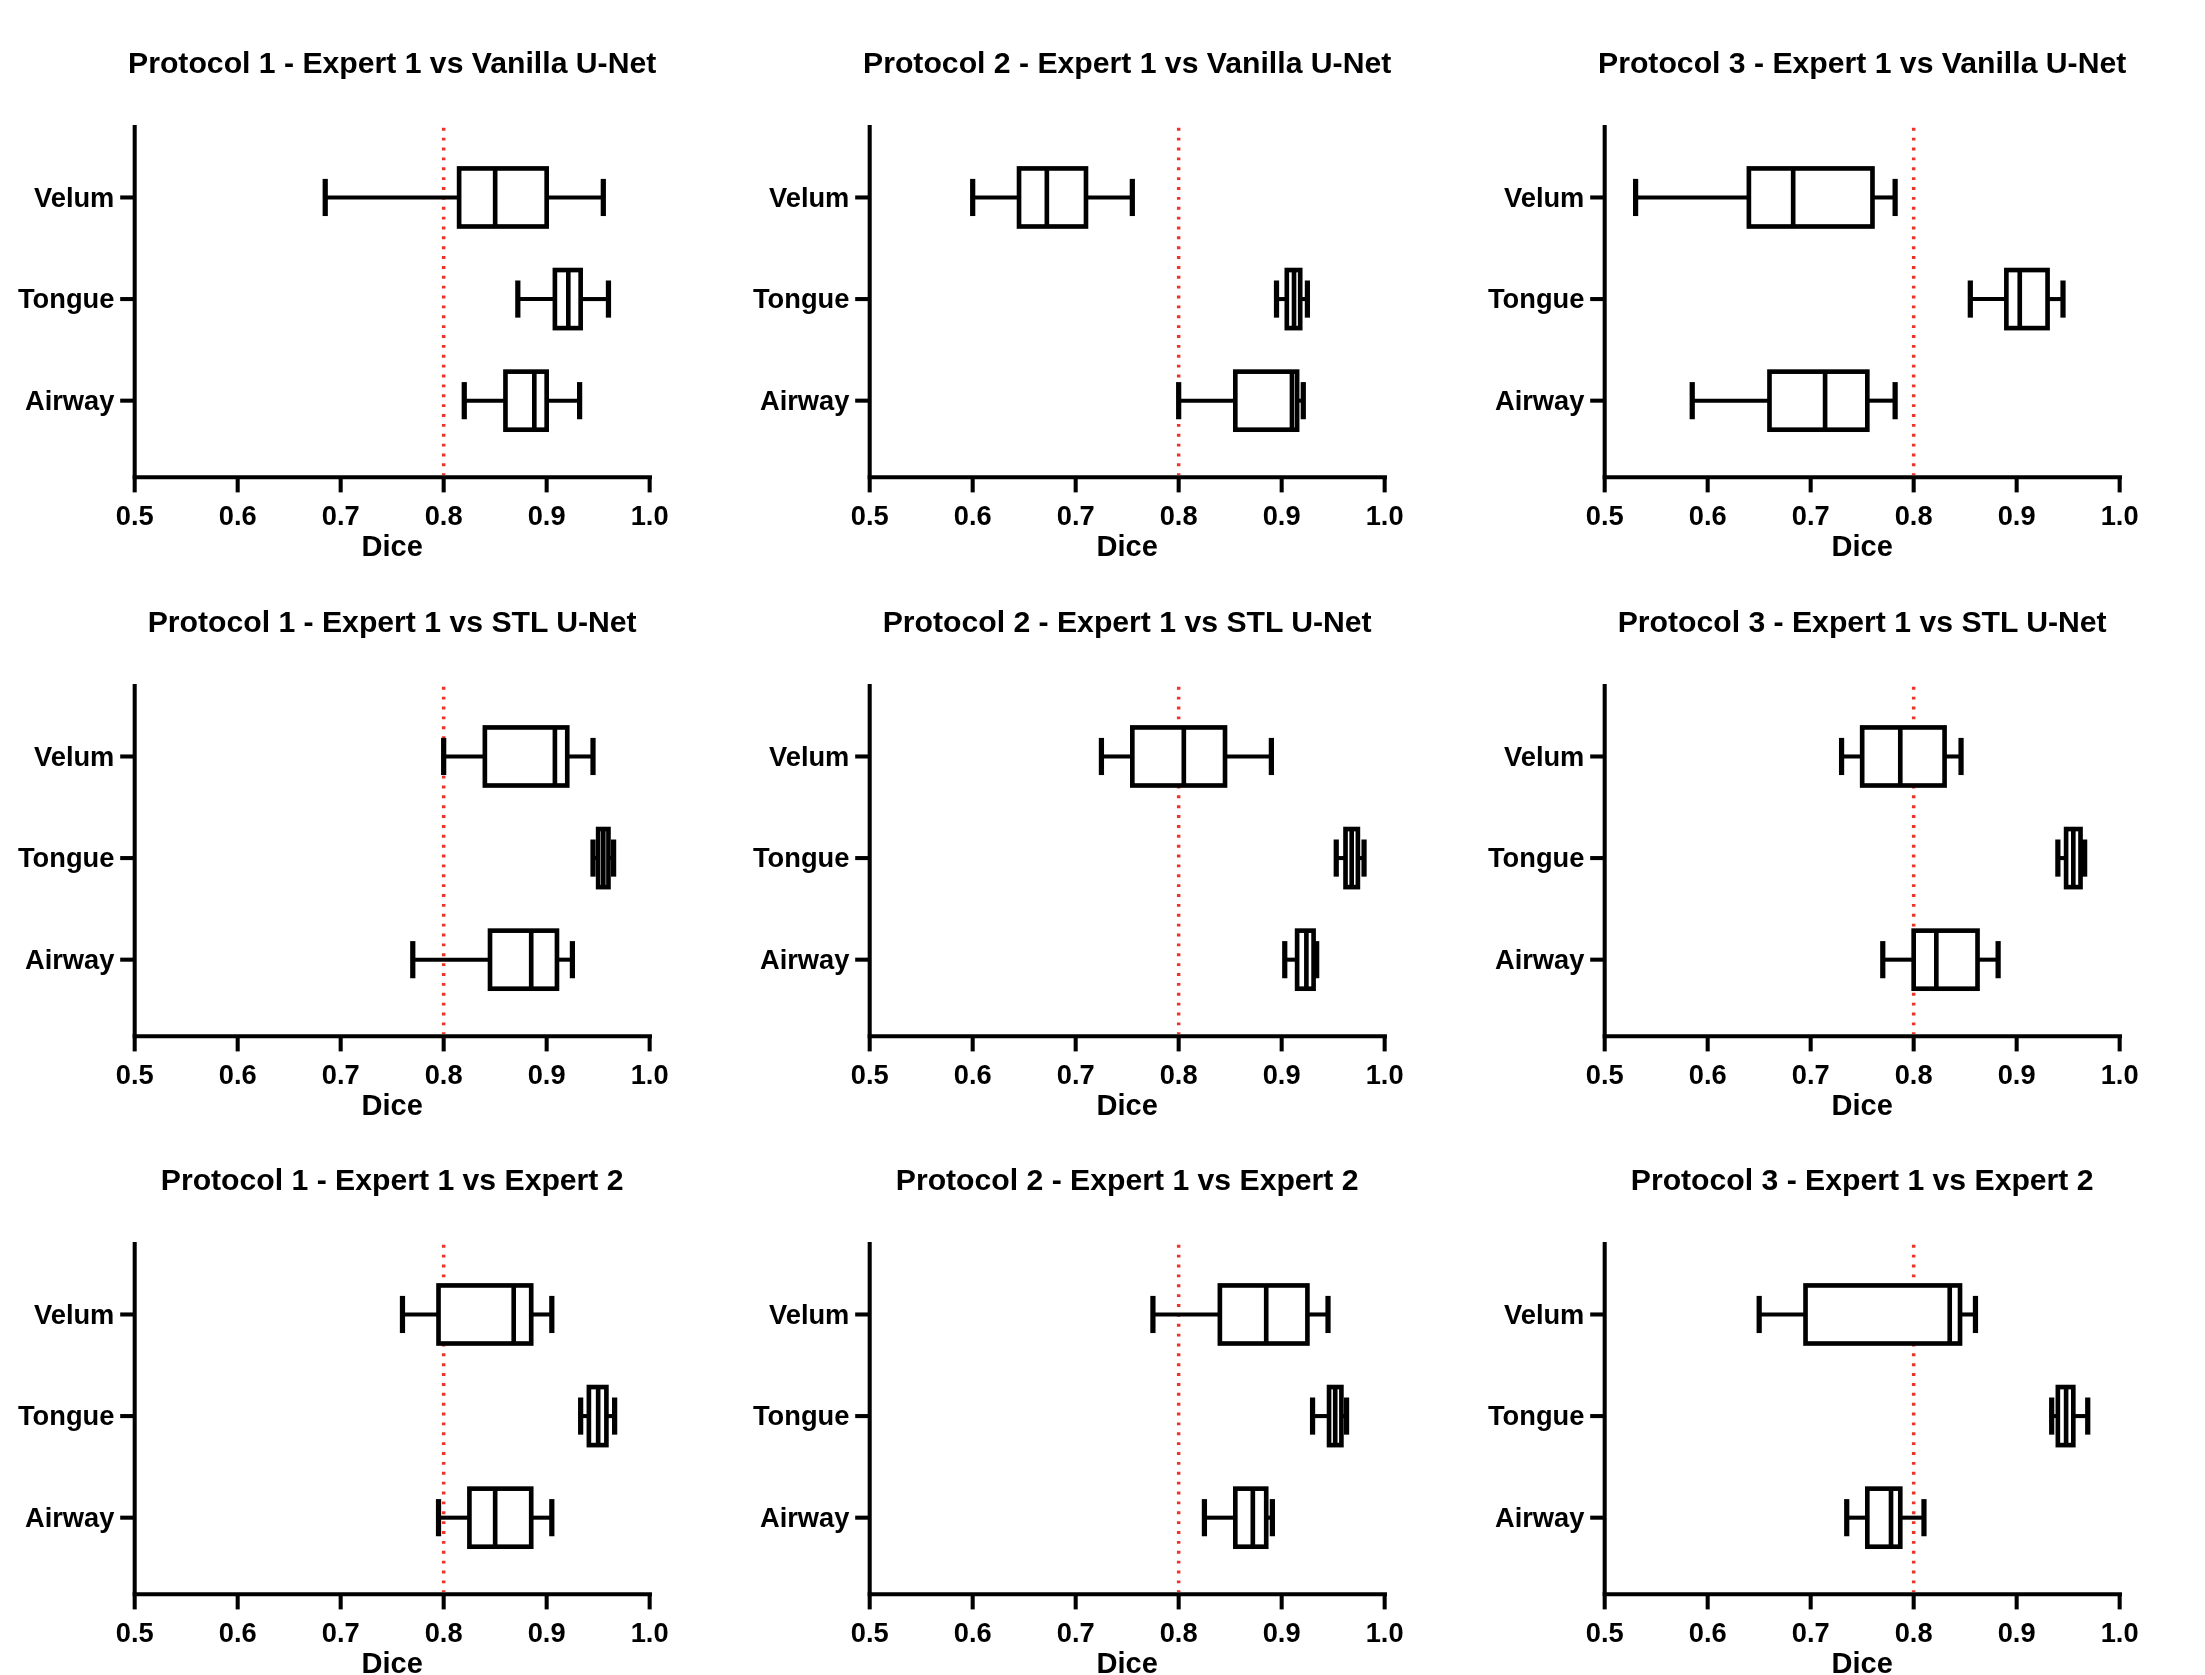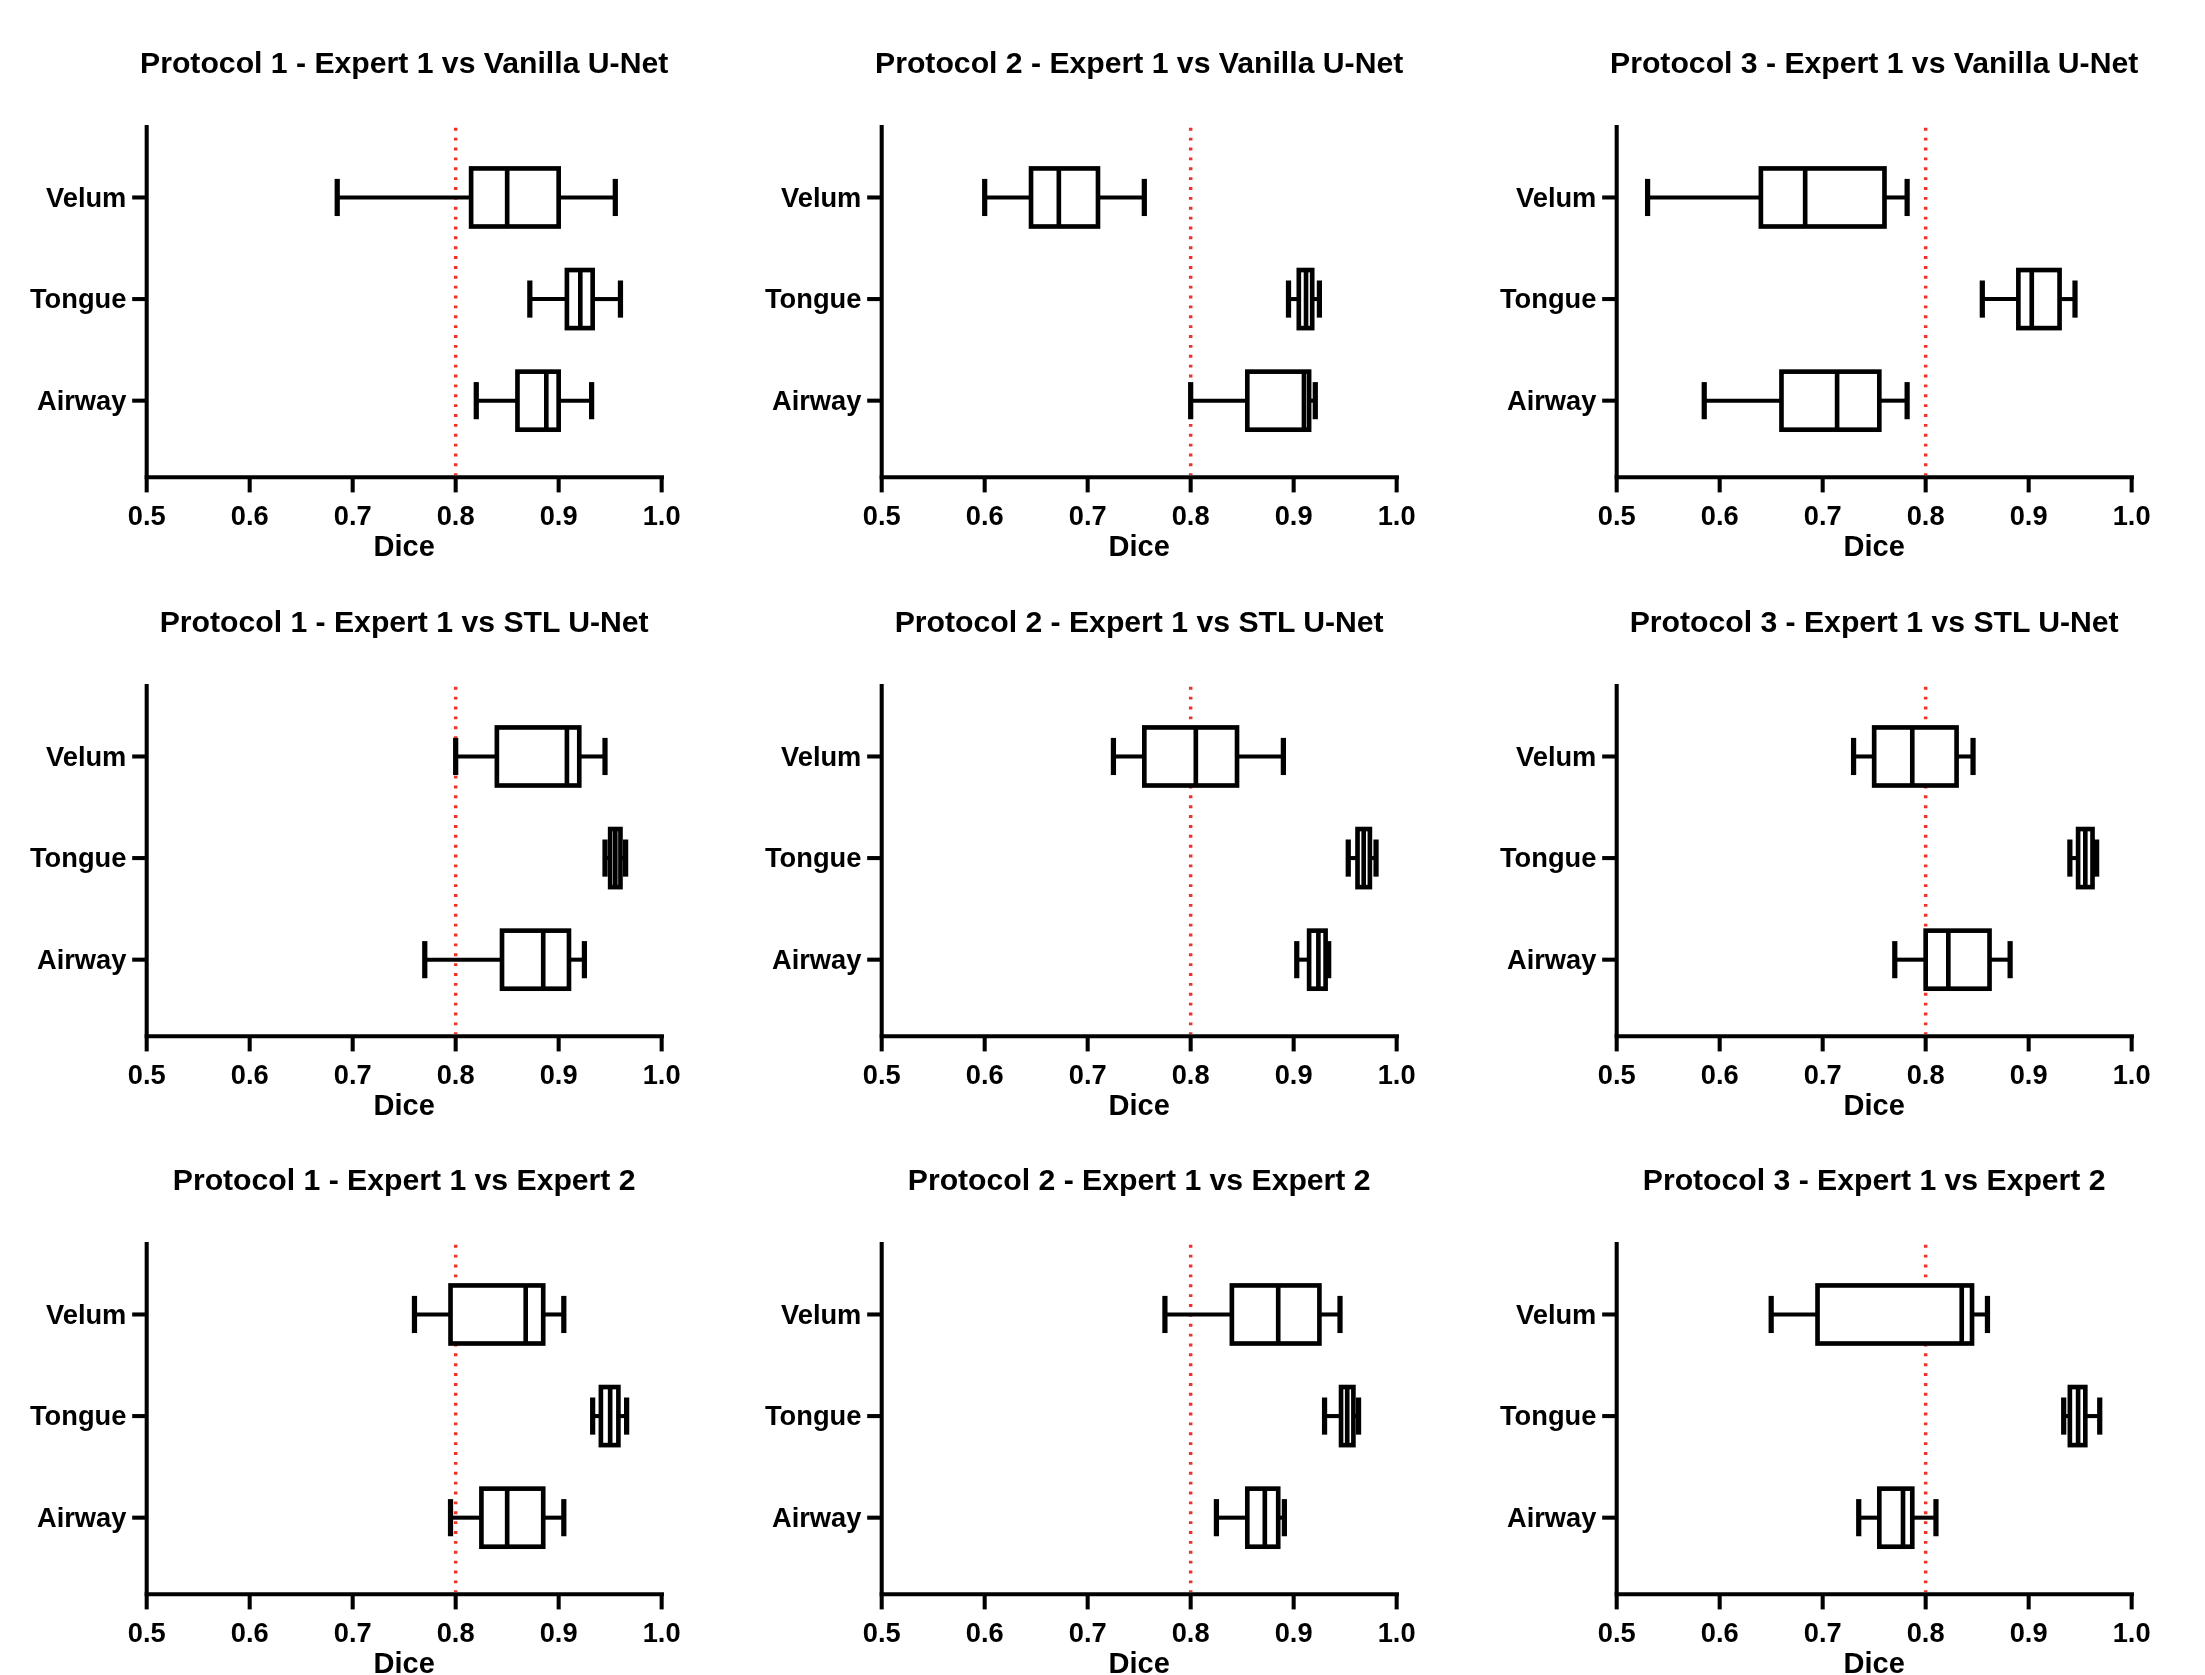--- a/index.html
+++ b/index.html
@@ -16,21 +16,20 @@
     width: 2205px;
     height: 1676px;
     display: grid;
     grid-template-columns: repeat(3, 1fr);
     grid-template-rows: repeat(3, 1fr);
     background: #ffffff;
   }
   .subplot-cell {
     width: 100%;
     height: 100%;
-    padding-left: 12px;
   }
   .subplot-cell svg {
     display: block;
     width: 100%;
     height: 100%;
   }
   text {
     font-family: "Liberation Sans", sans-serif;
     font-weight: bold;
     fill: #000000;

